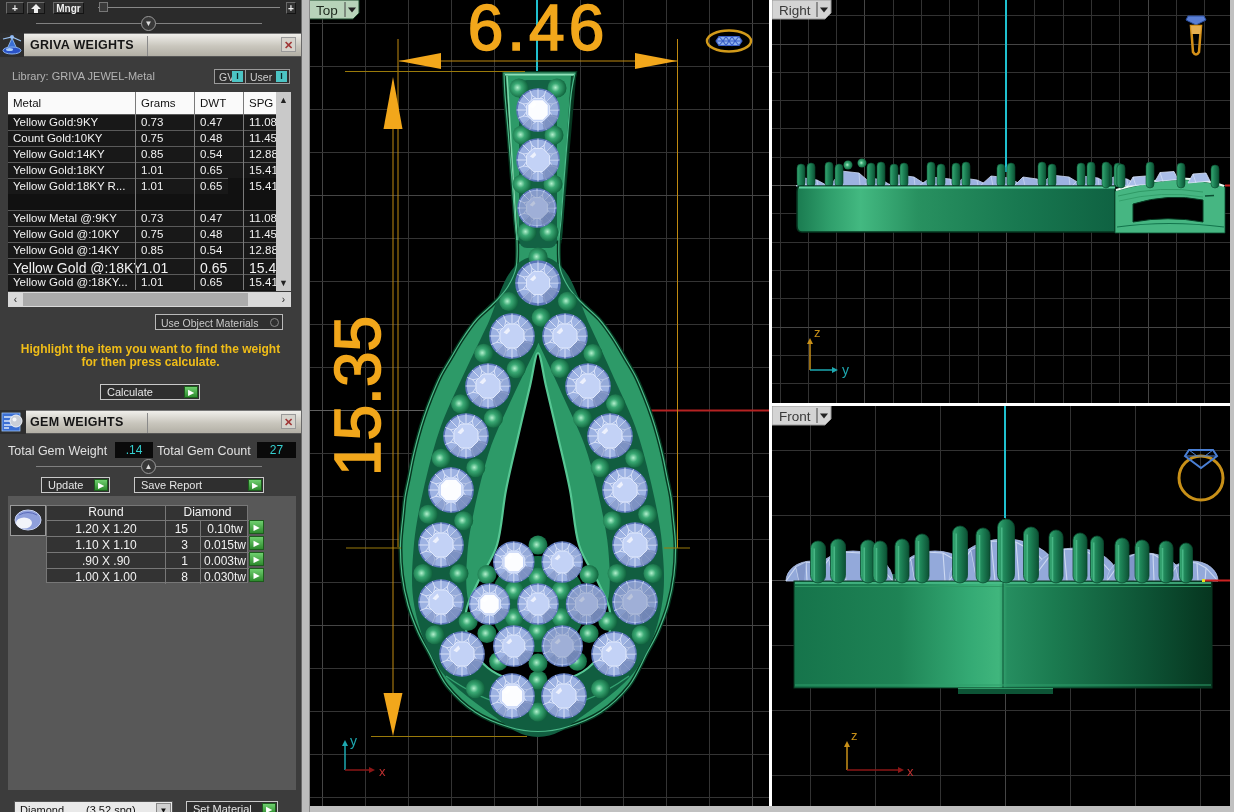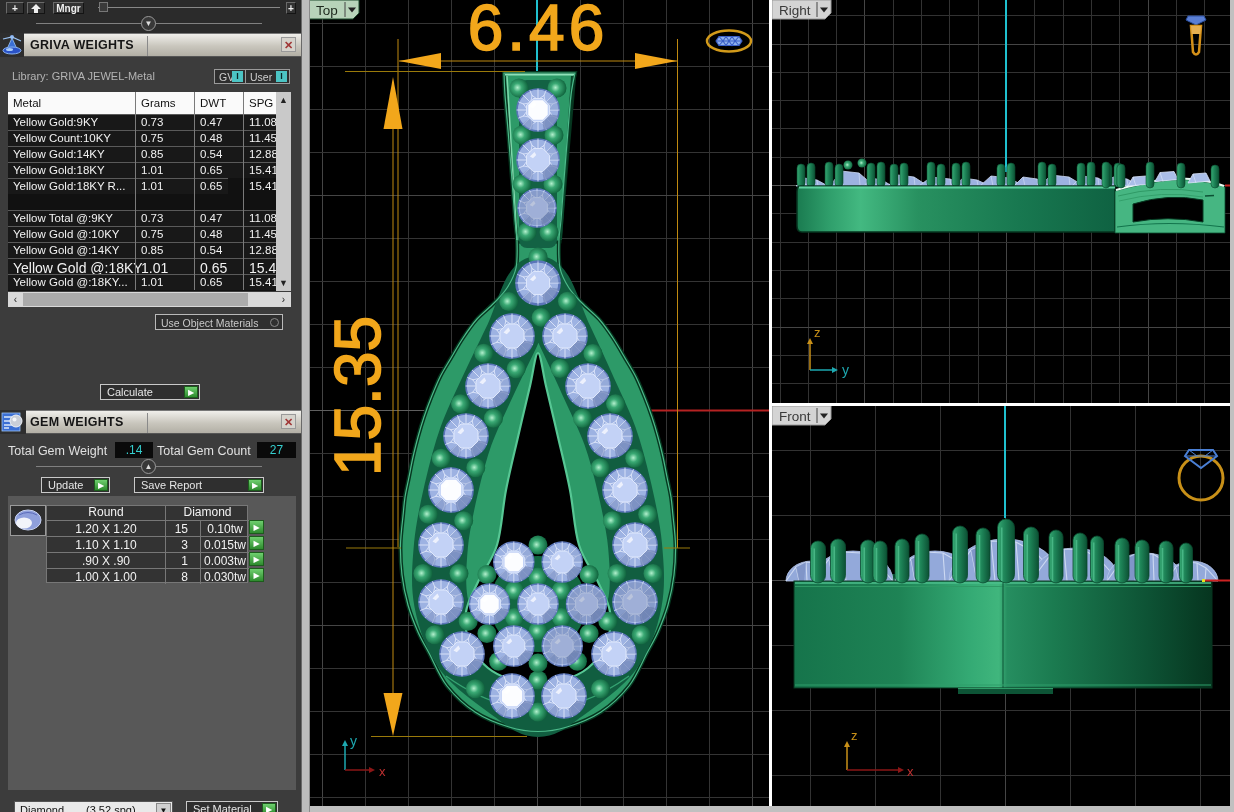--- a/index.html
+++ b/index.html
@@ -627,21 +627,21 @@
         <span style="position:absolute;left:192px;top:5px">DWT</span>
         <span style="position:absolute;left:241px;top:5px">SPG</span>
       </div>
       <div style="position:absolute;left:0;top:22px;width:268px;height:16px;background:#181818;border-top:1px solid #5a5a5a;color:#f2f2f2;font-size:11.5px">
         <span style="position:absolute;left:5px;top:1px">Yellow Gold:9KY</span>
         <span style="position:absolute;left:133px;top:1px">0.73</span>
         <span style="position:absolute;left:192px;top:1px">0.47</span>
         <span style="position:absolute;left:241px;top:1px">11.08</span>
       </div>
       <div style="position:absolute;left:0;top:38px;width:268px;height:16px;background:#181818;border-top:1px solid #5a5a5a;color:#f2f2f2;font-size:11.5px">
-        <span style="position:absolute;left:5px;top:1px">Yellow Count:10KY</span>
+        <span style="position:absolute;left:5px;top:1px">Count Gold:10KY</span>
         <span style="position:absolute;left:133px;top:1px">0.75</span>
         <span style="position:absolute;left:192px;top:1px">0.48</span>
         <span style="position:absolute;left:241px;top:1px">11.45</span>
       </div>
       <div style="position:absolute;left:0;top:54px;width:268px;height:16px;background:#181818;border-top:1px solid #5a5a5a;color:#f2f2f2;font-size:11.5px">
         <span style="position:absolute;left:5px;top:1px">Yellow Gold:14KY</span>
         <span style="position:absolute;left:133px;top:1px">0.85</span>
         <span style="position:absolute;left:192px;top:1px">0.54</span>
         <span style="position:absolute;left:241px;top:1px">12.88</span>
       </div>
@@ -651,21 +651,21 @@
         <span style="position:absolute;left:192px;top:1px">0.65</span>
         <span style="position:absolute;left:241px;top:1px">15.41</span>
       </div>
       <div style="position:absolute;left:0;top:86px;width:220px;height:16px;background:#181818;border-top:1px solid #5a5a5a;color:#f2f2f2;font-size:11.5px">
         <span style="position:absolute;left:5px;top:1px">Yellow Gold:18KY R...</span>
         <span style="position:absolute;left:133px;top:1px">1.01</span>
         <span style="position:absolute;left:192px;top:1px">0.65</span>
         <span style="position:absolute;left:241px;top:1px">15.41</span>
       </div>
       <div style="position:absolute;left:0;top:118px;width:268px;height:16px;background:#181818;border-top:1px solid #5a5a5a;color:#f2f2f2;font-size:11.5px">
-        <span style="position:absolute;left:5px;top:1px">Yellow Total @:9KY</span>
+        <span style="position:absolute;left:5px;top:1px">Yellow Metal @:9KY</span>
         <span style="position:absolute;left:133px;top:1px">0.73</span>
         <span style="position:absolute;left:192px;top:1px">0.47</span>
         <span style="position:absolute;left:241px;top:1px">11.08</span>
       </div>
       <div style="position:absolute;left:0;top:134px;width:268px;height:16px;background:#181818;border-top:1px solid #5a5a5a;color:#f2f2f2;font-size:11.5px">
         <span style="position:absolute;left:5px;top:1px">Yellow Gold @:10KY</span>
         <span style="position:absolute;left:133px;top:1px">0.75</span>
         <span style="position:absolute;left:192px;top:1px">0.48</span>
         <span style="position:absolute;left:241px;top:1px">11.45</span>
       </div>
@@ -694,20 +694,21 @@
         <div style="position:absolute;top:1px;left:0;width:15px;height:14px;color:#222;font-size:9px;text-align:center;line-height:14px">▲</div>
         <div style="position:absolute;bottom:1px;left:0;width:15px;height:14px;color:#222;font-size:9px;text-align:center;line-height:14px">▼</div>
       </div>
     </div>
     <div style="position:absolute;left:8px;top:292px;width:283px;height:15px;background:#d9d9d9">
       <div style="position:absolute;left:0;top:0;width:15px;height:15px;color:#222;font-size:10px;text-align:center;line-height:15px">‹</div>
       <div style="position:absolute;right:0;top:0;width:15px;height:15px;color:#222;font-size:10px;text-align:center;line-height:15px">›</div>
       <div style="position:absolute;left:15px;top:1px;width:225px;height:13px;background:#ababab"></div>
     </div>
     <div style="position:absolute;left:155px;top:314px;width:128px;height:16px;background:#2f2f2f;border:1px solid #b9b9b9;color:#c9c9c9;font-size:10.5px;line-height:16px;padding-left:5px">Use Object Materials<span style="position:absolute;right:3px;top:3px;width:9px;height:9px;border:1px solid #888;border-radius:50%"></span></div>
+    <div style="position:absolute;left:0;top:343px;width:301px;text-align:center;color:#f0bd18;font-size:12px;font-weight:bold;line-height:13px">Highlight the item you want to find the weight<br>for then press calculate.</div>
     <div style="position:absolute;left:100px;top:384px;width:100px;height:16px;background:#2f2f2f;border:1px solid #c9c9c9;color:#e6e6e6;font-size:11px;line-height:15px"><span style="padding-left:6px">Calculate</span><span style="position:absolute;right:1px;top:1px;width:14px;height:12px;background:linear-gradient(#6fcf6f,#2e8b2e);border:1px solid #1c5c1c;color:#fff;font-size:8px;text-align:center;line-height:11px">▶</span></div>
     <div style="position:absolute;left:0;top:410px;width:301px;height:24px;background:linear-gradient(#f0efeb,#c9c6bd 55%,#b2afa5);border-top:1px solid #777;border-bottom:1px solid #555">
       <span style="position:absolute;left:30px;top:4px;font-size:12.5px;font-weight:bold;color:#151515;letter-spacing:0.3px">GEM WEIGHTS</span>
       <span style="position:absolute;left:147px;top:2px;width:1px;height:20px;background:#8a8a8a"></span>
       <span style="position:absolute;right:5px;top:3px;width:15px;height:15px;background:#d6d3cc;border:1px solid #999;color:#a03636;font-size:11px;font-weight:bold;text-align:center;line-height:14px">✕</span>
     </div>
     <svg style="position:absolute;left:0;top:410px" width="26" height="24">
       <rect width="26" height="24" fill="#2e2e2e"></rect>
 <rect x="2" y="3" width="18" height="18" fill="#3b6fd4" stroke="#9cc4f4" stroke-width="0.8"></rect>
 <g stroke="#dbe8fb" stroke-width="1.5">

